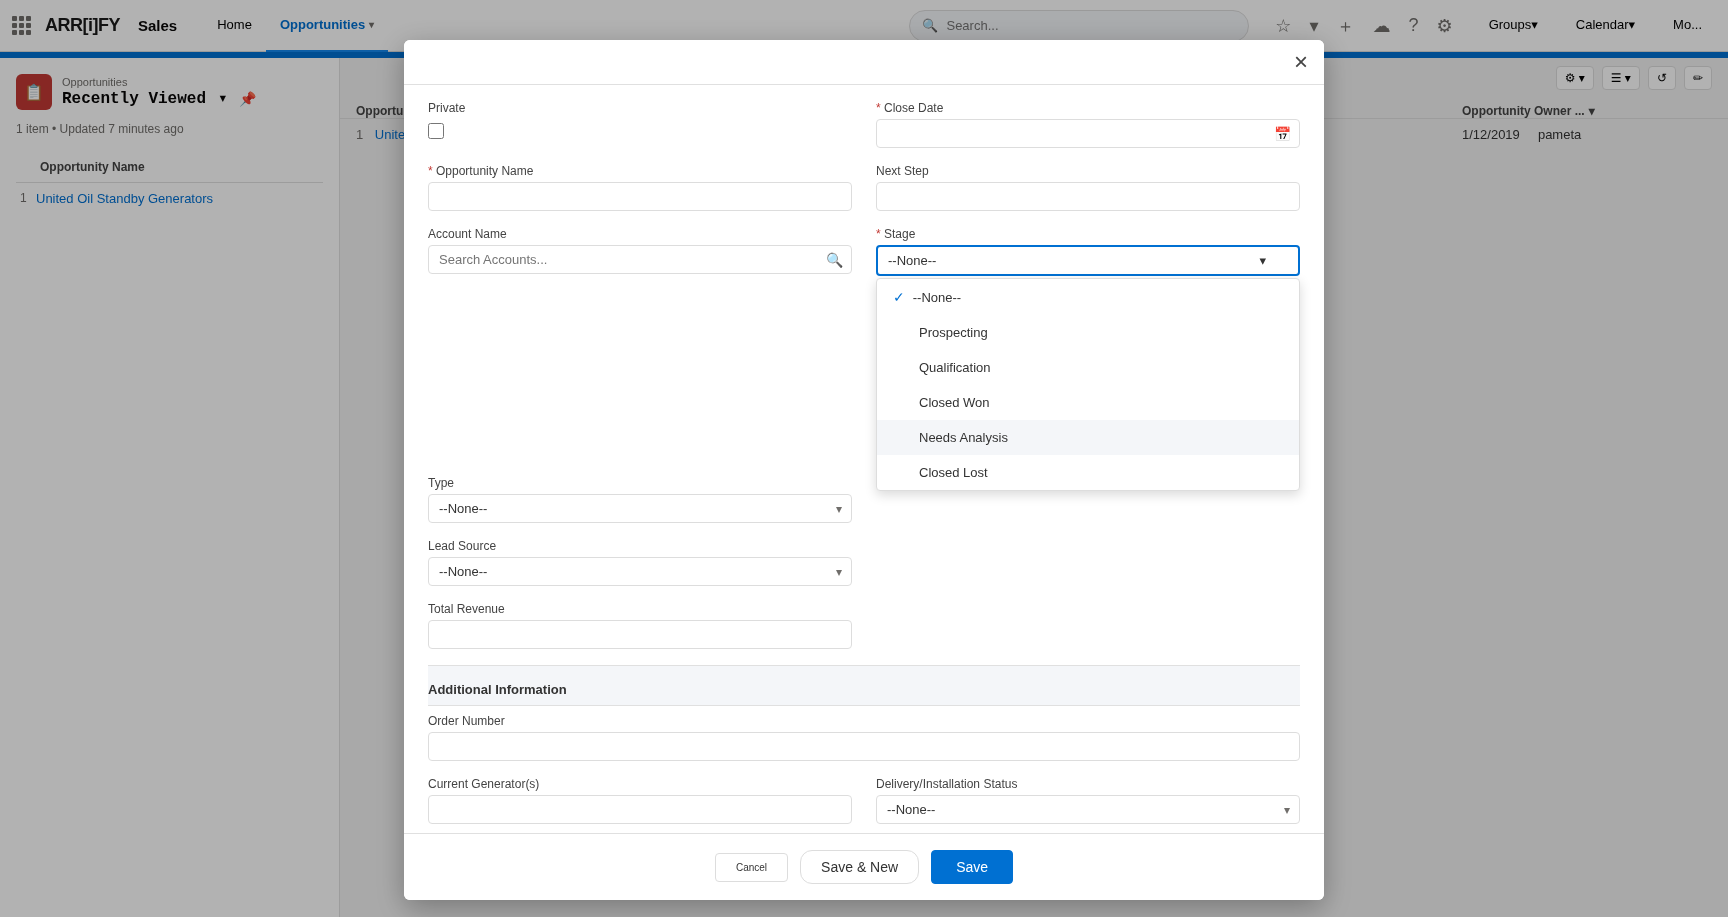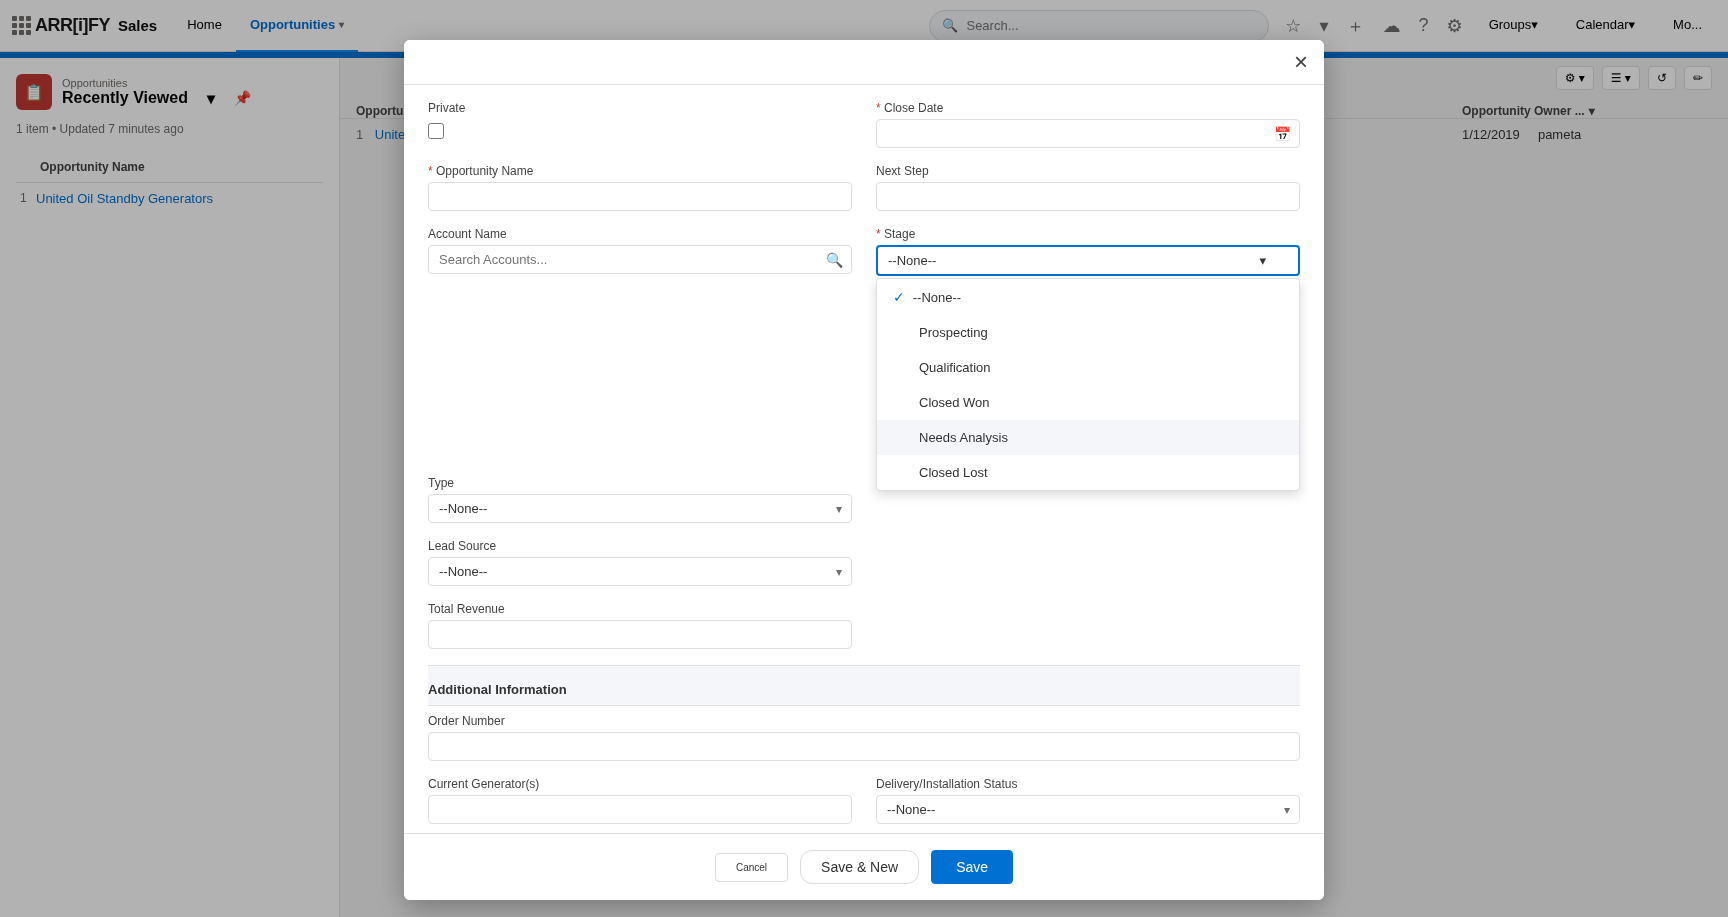--- a/index.html
+++ b/index.html
@@ -6,20 +6,21 @@
     body { font-family: 'Salesforce Sans', Arial, sans-serif; font-size: 13px; background: #f3f3f3; overflow: hidden; }
 
     
     .top-nav {
       background: #fff;
       border-bottom: 1px solid #ddd;
       display: flex;
       align-items: center;
       height: 52px;
       padding: 16px 12px;
+      gap: 10px;
       position: relative;
       z-index: 10;
     }
     .logo {
       font-weight: bold;
       font-size: 18px;
       color: #1a1a1a;
       letter-spacing: -0.5px;
       margin-right: 8px;
     }
@@ -131,22 +132,23 @@
       color: #fff;
       font-size: 16px;
       font-weight: bold;
     }
     .left-panel-title-top { font-size: 11px; color: #706e6b; }
     .left-panel-title-main {
       font-size: 16px;
       font-weight: 700;
       color: #080707;
       display: flex;
-      align-items: center;
-      gap: 19px;
+      align-items: flex-end;
+      gap: 12px;
+      font-family: Liberation Mono, monospace;
     }
     .pin-icon { font-size: 14px; color: #1589ee; cursor: pointer; }
     .left-panel-meta { font-size: 12px; color: #706e6b; margin-bottom: 16px; }
     .left-panel-table { width: 100%; border-collapse: collapse; }
     .left-panel-table th {
       text-align: left;
       font-size: 12px;
       font-weight: 600;
       color: #444;
       padding: 8px 4px;

